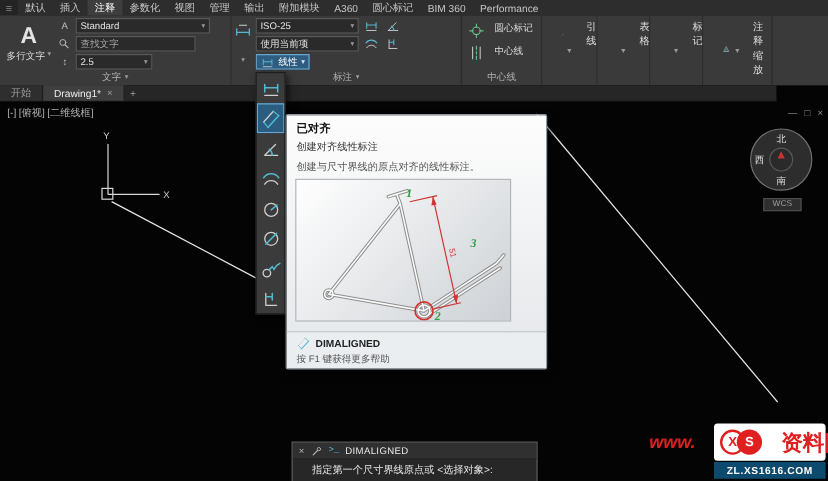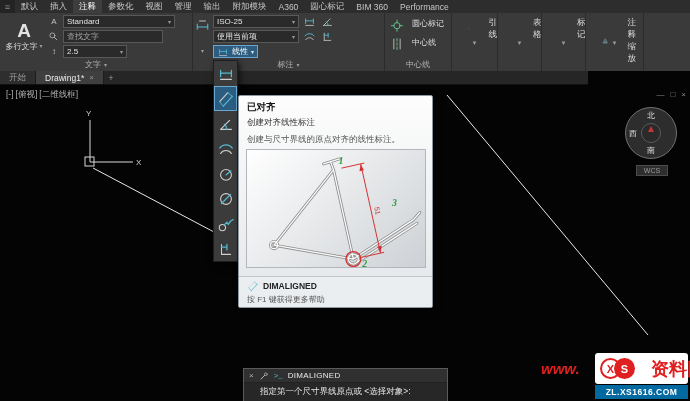--- a/index.html
+++ b/index.html
@@ -46,21 +46,21 @@
 
   .center-panel{width:67px}
   .crow{position:absolute;left:5px;display:flex;align-items:flex-start;gap:8px;font-size:8px;color:#ddd}
 
   .cpanel .ptop{position:absolute;top:4px;left:16px;right:0;display:flex;align-items:center;justify-content:space-between;
                 gap:19px;font-size:8.5px;color:#ddd}
   .cpanel .pmid{position:absolute;top:27px;left:0;right:0;text-align:center;color:#9a9a9a;font-size:6px}
   .p-leader{width:46px}.p-table{width:44px}.p-markup{width:44px}.p-annoscale{width:58px}
 
   
-  #filebar{position:absolute;left:0;top:71px;width:588px;height:14px;background:#262626;display:flex;
+  #filebar{position:absolute;left:0;top:71px;width:647px;height:14px;background:#262626;display:flex;
            align-items:stretch;font-size:8.5px;border-bottom:1px solid #111}
   .ftab{padding:0 9px;display:flex;align-items:center;gap:5px;color:#9e9e9e;background:#2e2e2e;border-right:1px solid #1d1d1d}
   .ftab.active{background:#3f3f3f;color:#ececec}
   .fclose{color:#9a9a9a;font-size:8px}
   .fplus{width:14px;display:flex;align-items:center;justify-content:center;color:#9e9e9e}
 
   
   #canvas{position:absolute;left:0;top:85px}
   #vplabel{position:absolute;left:6px;top:89px;font-size:8.5px;color:#b2b2b2;display:flex;gap:2px}
   #vpwin{position:absolute;right:4px;top:90px;display:flex;gap:6px;font-size:8px;color:#8d8d8d}
@@ -78,21 +78,21 @@
   #wcs{position:absolute;left:636px;top:165px;width:32px;height:11px;background:#2e2e2e;border:1px solid #4c4c4c;
        display:flex;align-items:center;justify-content:center;font-size:7px;color:#9c9c9c}
 
   
   #ddstrip{position:absolute;left:213px;top:60px;width:25px;background:#3b3b3b;border:1px solid #1e1e1e;
            box-shadow:2px 3px 6px rgba(0,0,0,.65)}
   .dditem{width:23px;height:25px;display:flex;align-items:center;justify-content:center}
   .dditem.sel{background:#2b5d80;box-shadow:inset 0 0 0 1px #69a8d2}
 
   
-  #tip{position:absolute;left:238px;top:95px;width:195px;height:213px;background:linear-gradient(#fdfdfd,#e3e6e9);
+  #tip{position:absolute;left:238px;top:95px;width:218px;height:213px;background:linear-gradient(#fdfdfd,#e3e6e9);
        border:1px solid #8f989f;border-radius:2px;box-shadow:3px 3px 7px rgba(0,0,0,.55);color:#222}
   .tt-title{position:absolute;left:8px;top:5px;font-size:9.5px;font-weight:bold;color:#111}
   .tt-sub{position:absolute;left:8px;top:21px;font-size:8.5px;color:#333}
   .tt-desc{position:absolute;left:8px;top:38px;font-size:8.5px;color:#555}
   .tt-img{position:absolute;left:7px;top:53px;width:180px;height:119px;border:1px solid #b3b7bb;
           background:linear-gradient(135deg,#ffffff 0%,#cdd1d5 100%)}
   .tt-foot{position:absolute;left:0;right:0;bottom:0;height:31px;border-top:1px solid #c2c6ca;padding:3px 8px;
            background:rgba(238,241,243,.6)}
   .tt-cmd{display:flex;align-items:center;gap:4px;font-size:8.5px;font-weight:bold;color:#222}
   .tt-help{margin-top:2px;font-size:8px;color:#555}
@@ -108,21 +108,21 @@
 
   
   #wm-www{position:absolute;left:541px;top:360px;font-size:15px;font-weight:bold;font-style:italic;color:#e02020}
   #wm-box{position:absolute;left:595px;top:353px;width:93px;height:31px;background:#fff;border-radius:3px;
           display:flex;align-items:center;padding:0 5px}
   .wm-c{width:21px;height:21px;border-radius:50%;display:flex;align-items:center;justify-content:center;
         font-weight:bold;font-size:11px;flex:none}
   .wm-c1{border:2px solid #e02020;color:#e02020;background:#fff}
   .wm-c2{background:#e02020;color:#fff;margin-left:-7px}
   #wm-site{margin-left:16px;font-size:18px;font-weight:bold;color:#e02020;white-space:nowrap}
-  #wm-bar{position:absolute;left:595px;top:385px;width:93px;height:14px;background:#0369a1;color:#fff;
+  #wm-bar{position:absolute;left:595px;top:385px;width:93px;height:14px;background:#0c4a6e;color:#fff;
           font-size:8.5px;font-weight:bold;display:flex;align-items:center;justify-content:center;letter-spacing:.5px}
 </style>
 </head>
 <body>
 
 <svg width="0" height="0" style="position:absolute">
 <defs>
   <g id="ic-linear" fill="none" stroke-linecap="round">
     <path d="M4 16h12" stroke="#cfcfcf" stroke-width="1.2"></path>
     <path d="M4 13V6M16 13V6M4 9h12" stroke="#53b9d1" stroke-width="1.4"></path>

